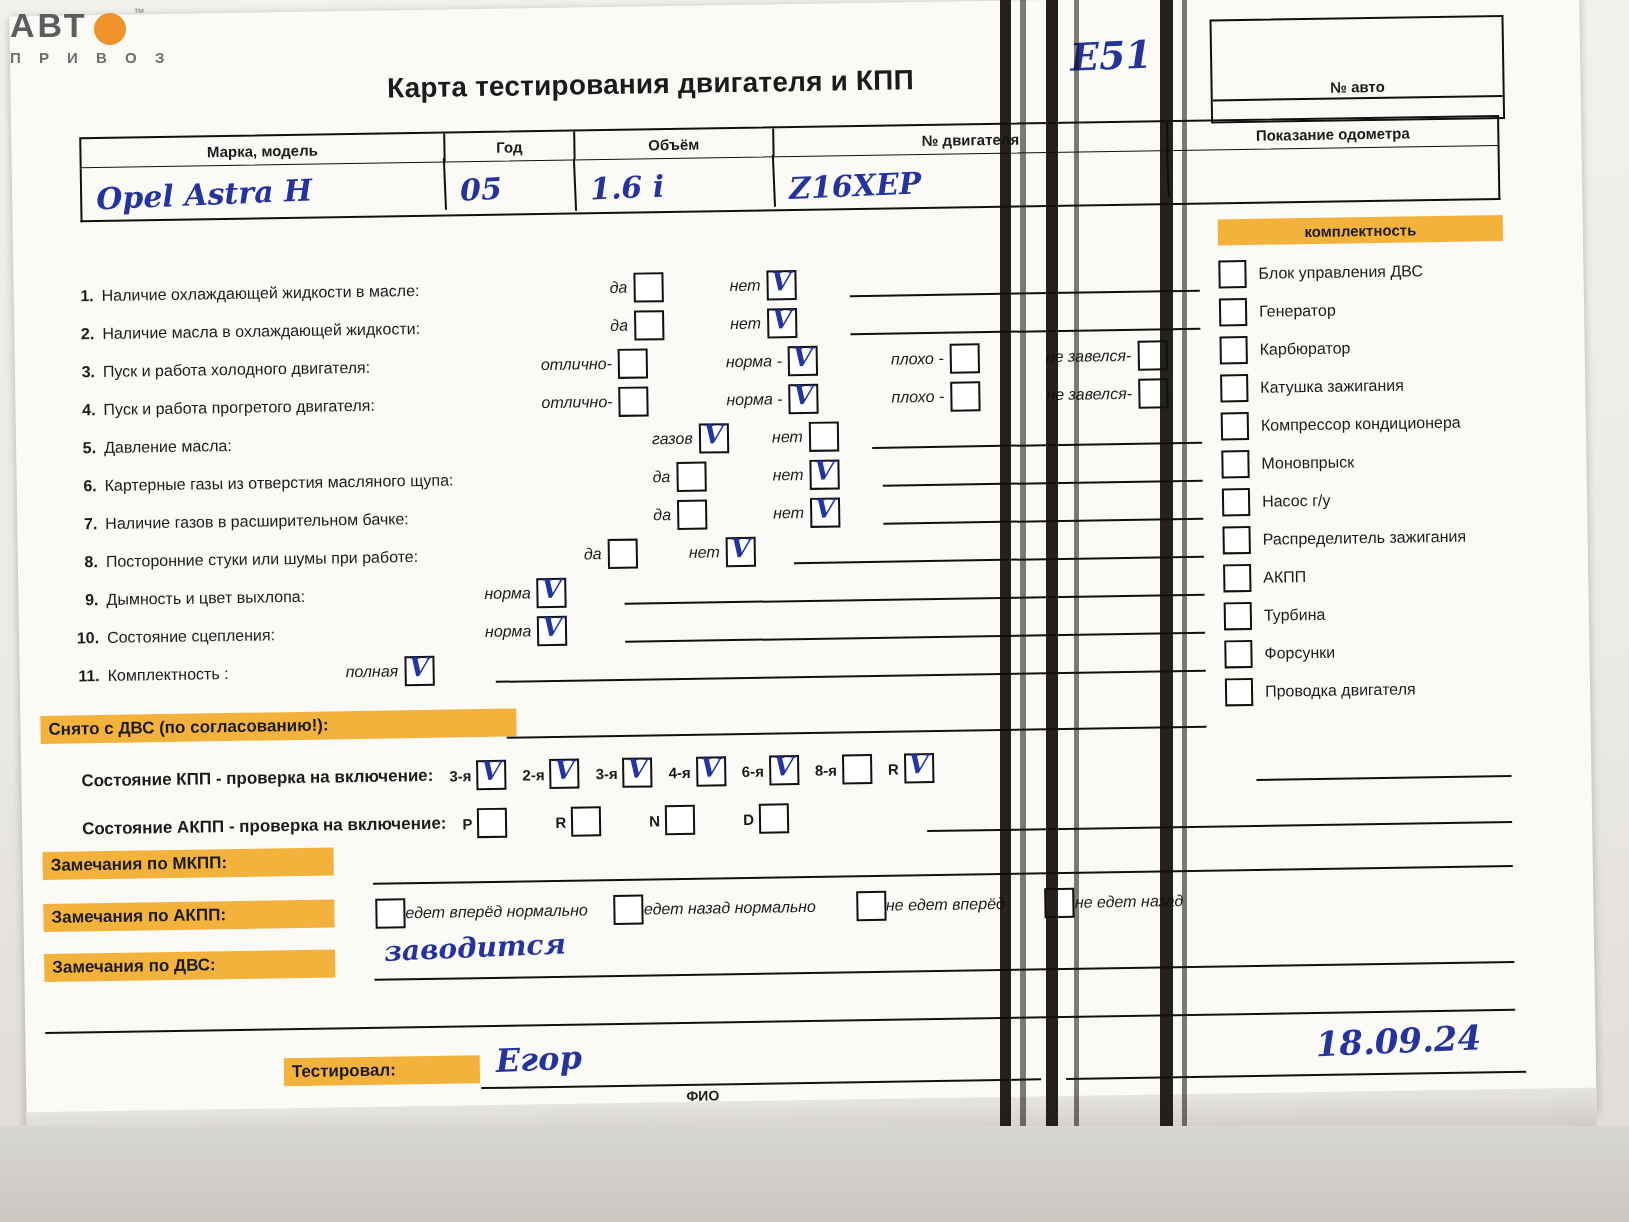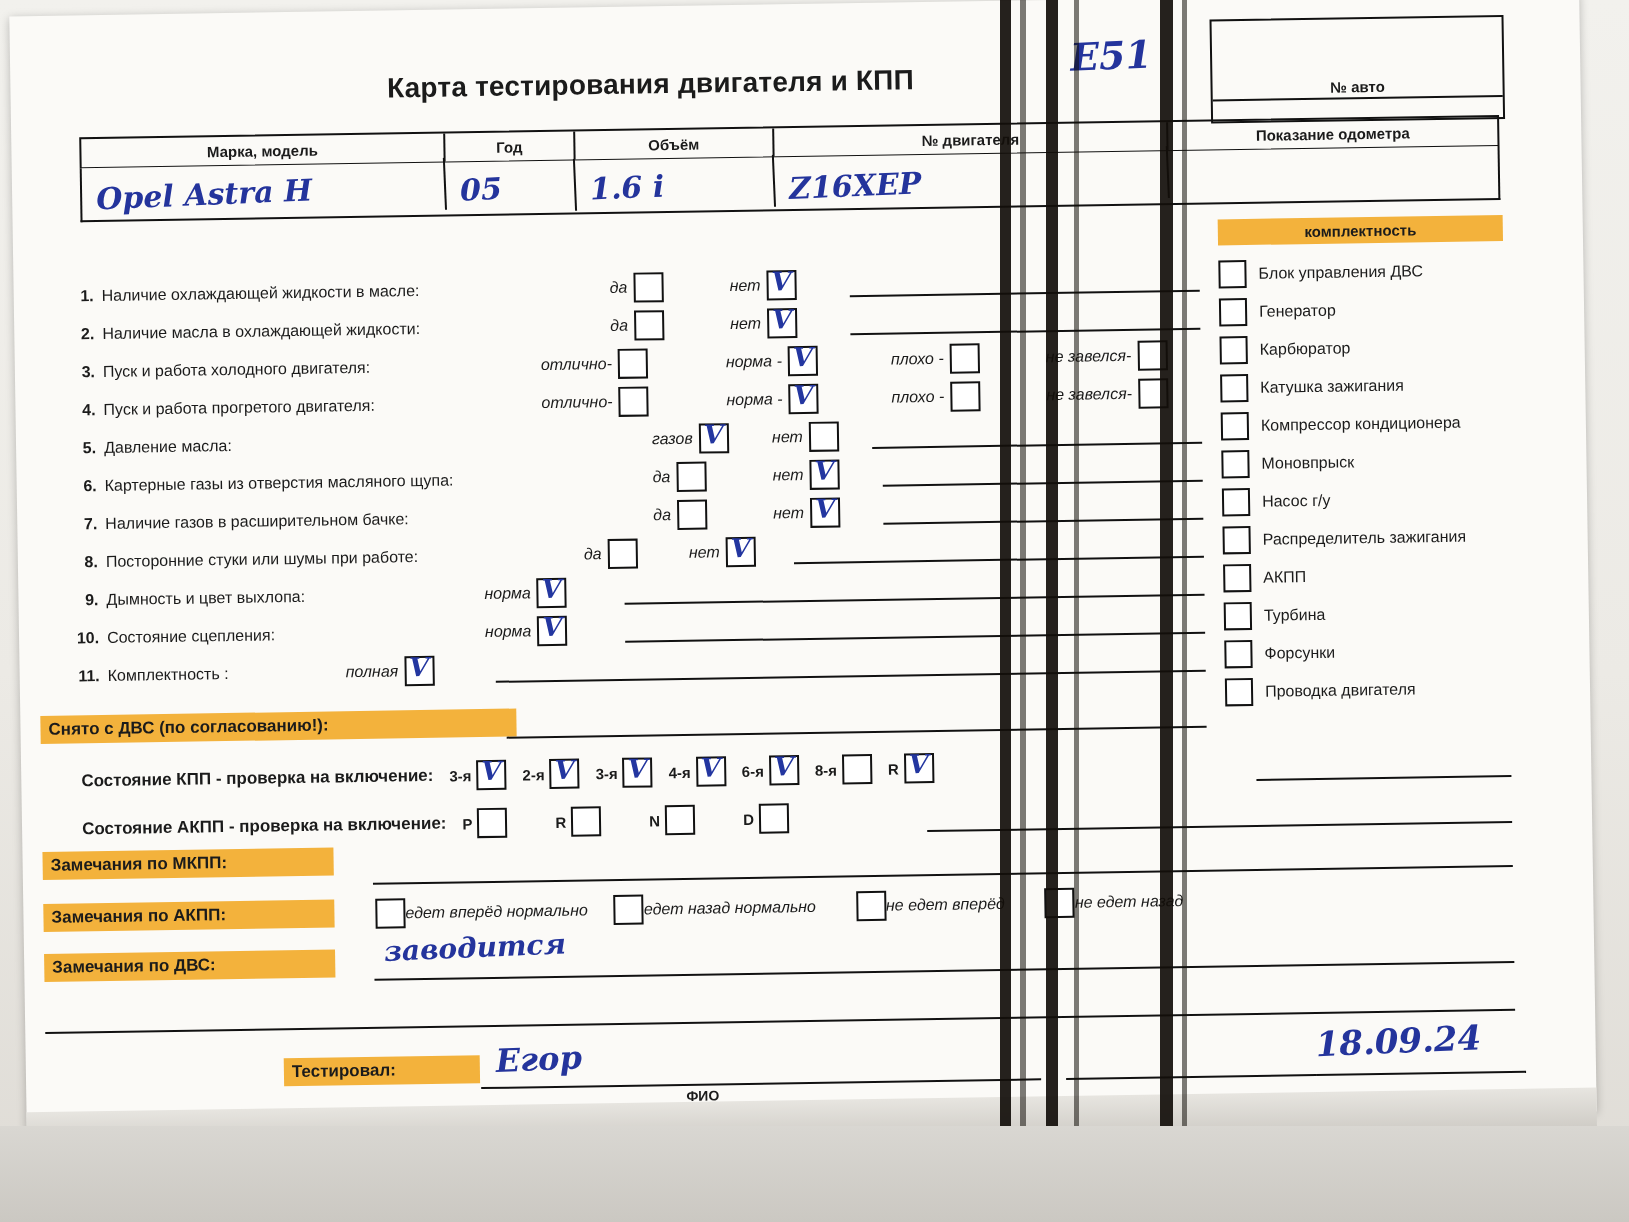--- a/index.html
+++ b/index.html
@@ -448,14 +448,22 @@
 
   <div class="band" style="left:1000px;width:11px;"></div>
   <div class="band soft" style="left:1020px;width:6px;"></div>
   <div class="band" style="left:1046px;width:12px;"></div>
   <div class="band soft" style="left:1074px;width:5px;"></div>
   <div class="band" style="left:1160px;width:13px;"></div>
   <div class="band soft" style="left:1182px;width:5px;"></div>
 
   <div id="bottomstrip"></div>
 
+  <div id="logo">
+    <div class="logo-row">
+      <span class="logo-text">АВТ</span>
+      <span class="logo-o"></span>
+      <span class="logo-tm">™</span>
+    </div>
+    <div class="logo-sub">П Р И В О З</div>
+  </div>
 
 </div>
 
 </body></html>

